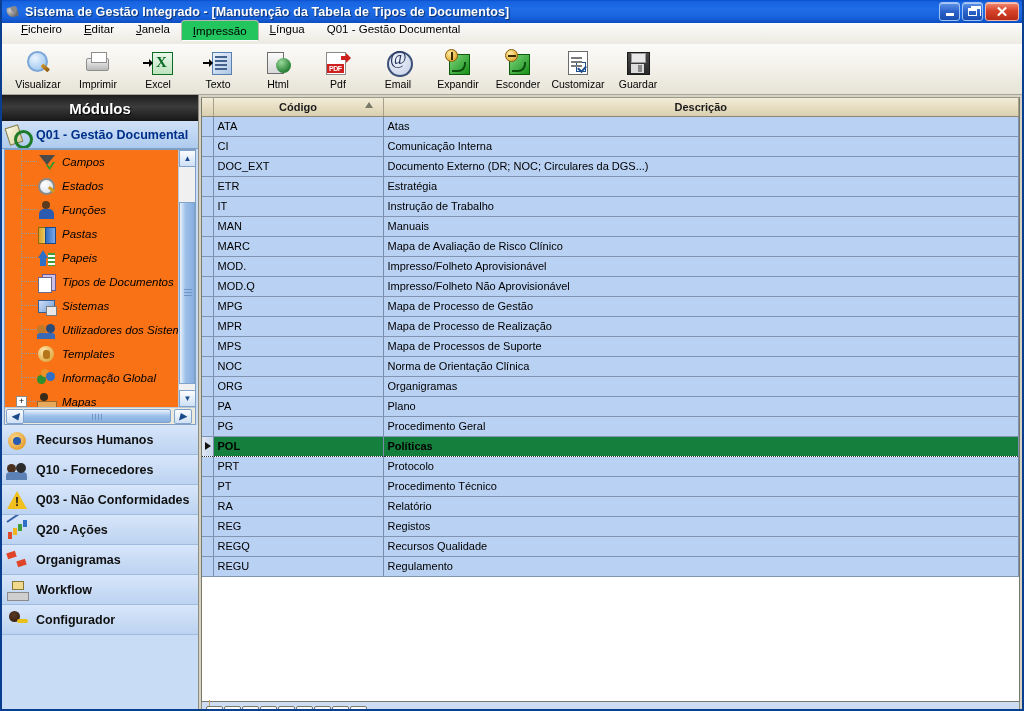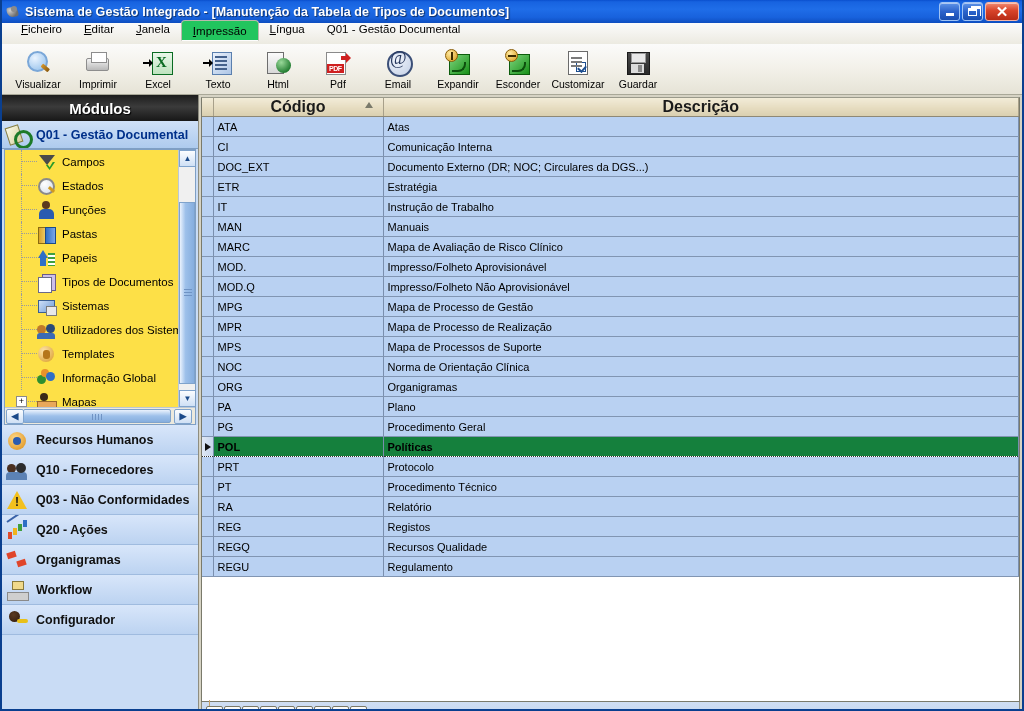--- a/index.html
+++ b/index.html
@@ -241,26 +241,27 @@
   .mi-chart::after{content:"";position:absolute;left:1px;top:2px;width:20px;height:2px;background:#3a63a8;transform:rotate(-34deg);transform-origin:left center;}
   .mi-org::before{content:"";position:absolute;left:1px;top:3px;width:9px;height:6px;background:#e0452a;transform:rotate(-18deg);}
   .mi-org::after{content:"";position:absolute;left:11px;top:11px;width:9px;height:6px;background:#e0452a;transform:rotate(-18deg);}
   .mi-wf::before{content:"";position:absolute;left:6px;top:2px;width:10px;height:7px;background:#f0d98a;border:1px solid #8a7a3a;}
   .mi-wf::after{content:"";position:absolute;left:1px;top:13px;width:20px;height:7px;background:#cfcfcf;border:1px solid #8a8a8a;}
   .mi-cfg::before{content:"";position:absolute;left:3px;top:2px;width:11px;height:11px;border-radius:50%;background:radial-gradient(circle at 40% 35%,#5a3a22,#2e1a0c);}
   .mi-cfg::after{content:"";position:absolute;left:11px;top:10px;width:11px;height:4px;background:#e8c019;border-radius:2px;}
 
   .tree-panel {
     margin: 0 2px;
-    background: #fde047;
+    background: #f97316;
     border: 1px solid #7f9fc4;
     flex: 0 0 auto;
     height: 276px;
     position: relative;
     overflow: hidden;
+    font-style: italic;
   }
   .tree-list {
     position: absolute; left: 0; top: 0; right: 17px; bottom: 17px;
     overflow: hidden;
   }
   .tree-row {
     height: 24px;
     display: flex; align-items: center;
     padding-left: 10px;
     position: relative;
@@ -382,21 +383,21 @@
     width: 100%;
     border-collapse: collapse;
     table-layout: fixed;
     font-size: 11px;
   }
   table.grid th {
     height: 18px;
     background: linear-gradient(to bottom, #f2ecd8 0%, #e6dcc0 55%, #d9cfb0 100%);
     border-right: 1px solid #a8a08a;
     border-bottom: 1px solid #8e8876;
-    font-size: 16px; font-weight: bold;
+    font-size: 11px; font-weight: bold;
     color: #1a1a1a;
     padding: 0;
     position: relative;
   }
   table.grid th .sortmark {
     position: absolute; right: 10px; top: 4px;
     width: 0; height: 0;
     border-left: 4px solid transparent;
     border-right: 4px solid transparent;
     border-bottom: 6px solid #7a7a6b;

